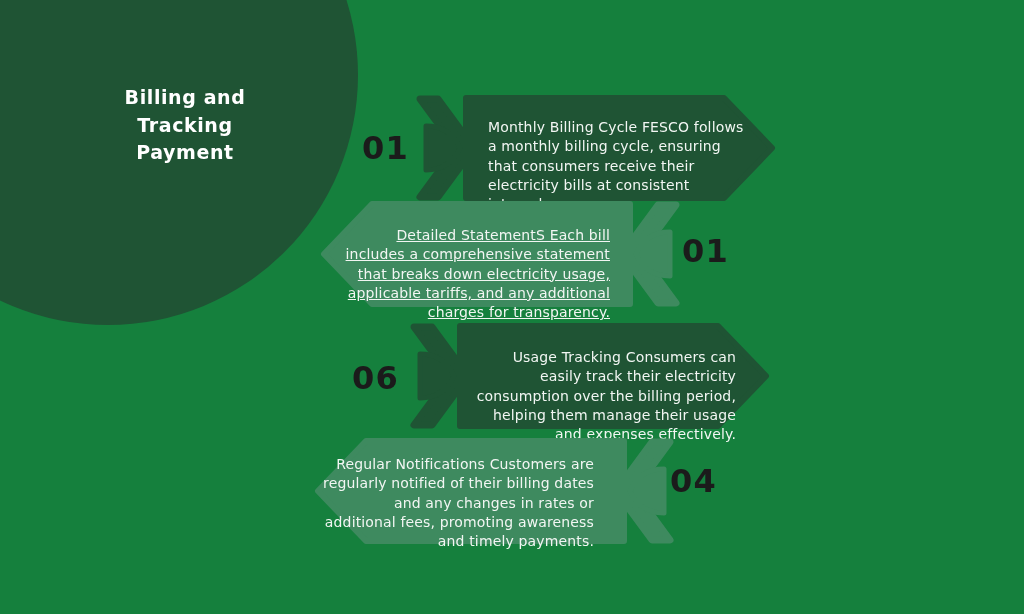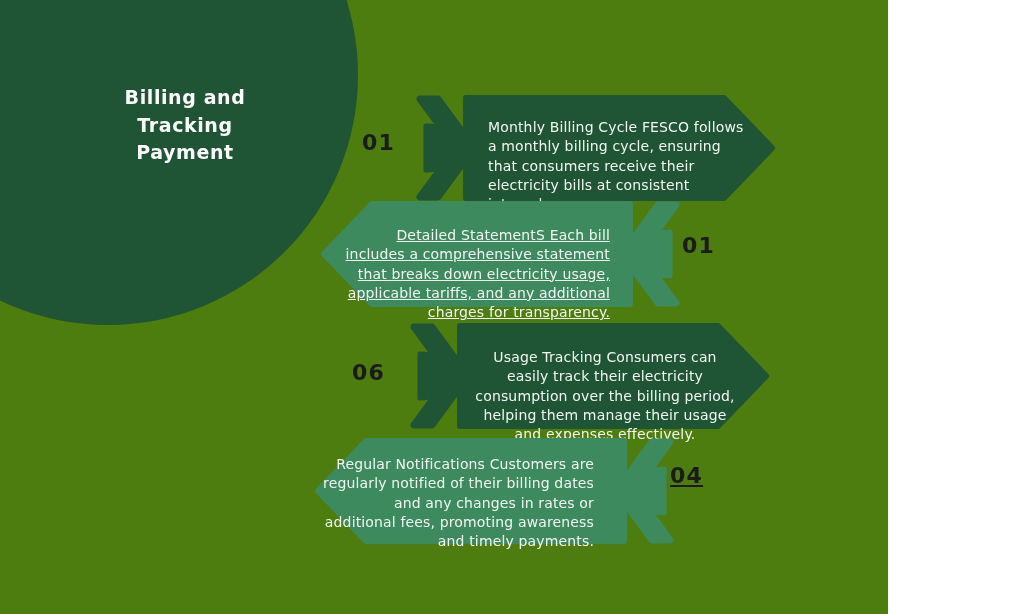--- a/index.html
+++ b/index.html
@@ -8,23 +8,23 @@
     padding: 0;
   }
   body {
     width: 1024px;
     height: 614px;
     overflow: hidden;
     font-family: "DejaVu Sans", "Liberation Sans", sans-serif;
   }
   #canvas {
     position: relative;
-    width: 888px;
+    width: 1024px;
     height: 614px;
-    background: #4d7c0f;
+    background: #15803d;
   }
   #bg-circle {
     position: absolute;
     left: -142px;
     top: -175px;
     width: 500px;
     height: 500px;
     border-radius: 50%;
     background: #1f5434;
   }
@@ -51,45 +51,45 @@
     position: absolute;
     color: #f2f6f3;
     font-size: 14px;
     line-height: 1.38;
     letter-spacing: 0.15px;
     font-weight: 400;
   }
   .row-num {
     position: absolute;
     color: #1b1b1b;
-    font-size: 22px;
+    font-size: 32px;
     font-weight: 700;
     letter-spacing: 1.2px;
     line-height: 1;
   }
 
   
   #row1 { left: 416px; top: 94px; }
   #row1 .row-text { left: 72px; top: 24px; width: 260px; text-align: left; }
   #row1-num { left: 362px; top: 132px; }
 
   
   #row2 { left: 312px; top: 200px; }
   #row2 .row-text { left: 30px; top: 26px; width: 268px; text-align: right; text-decoration: underline; }
   #row2-num { left: 682px; top: 235px; }
 
   
   #row3 { left: 410px; top: 322px; }
-  #row3 .row-text { left: 64px; top: 26px; width: 262px; text-align: center; }
+  #row3 .row-text { left: 64px; top: 26px; width: 262px; text-align: right; }
   #row3-num { left: 352px; top: 362px; }
 
   
   #row4 { left: 306px; top: 437px; }
   #row4 .row-text { left: 16px; top: 18px; width: 272px; text-align: right; }
-  #row4-num { left: 670px; top: 465px; text-decoration: underline; }
+  #row4-num { left: 670px; top: 465px; }
 </style>
 </head>
 <body>
 
 <div id="canvas">
 
   <div id="bg-circle"></div>
 
   <div id="title-block">
     <div>Billing and</div>

